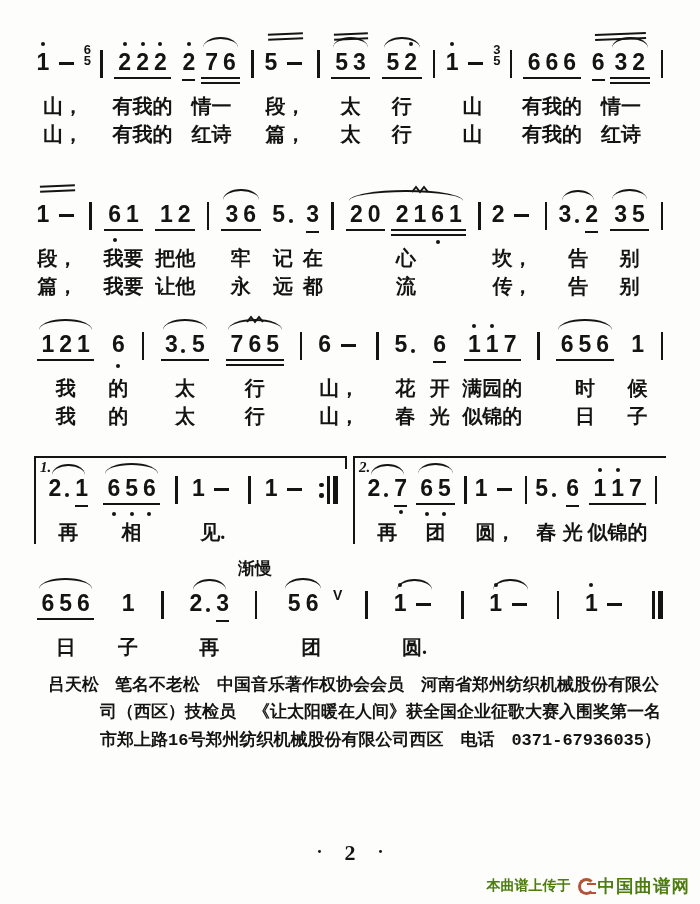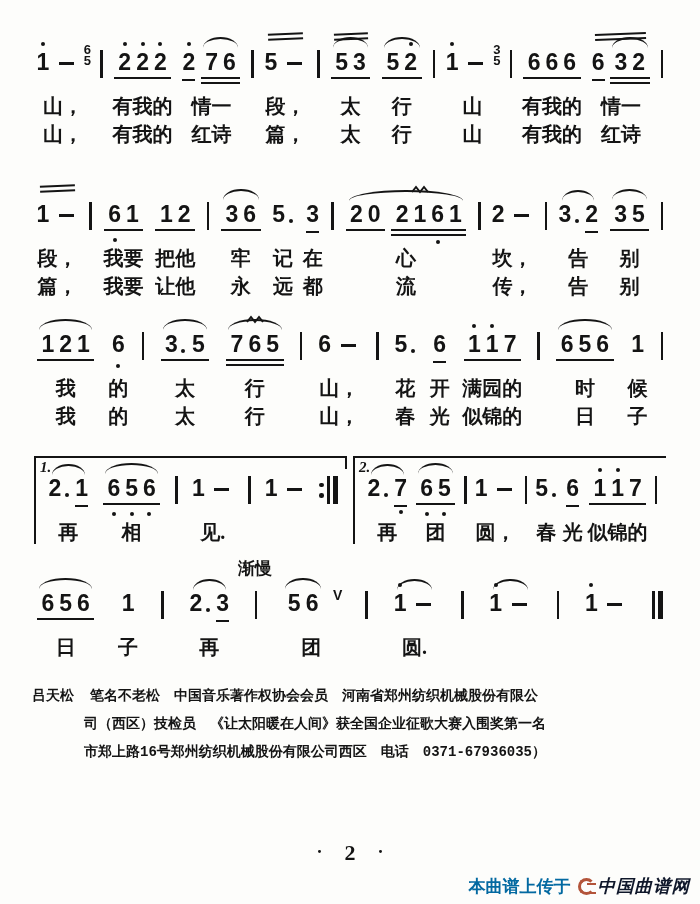--- a/index.html
+++ b/index.html
@@ -51,37 +51,37 @@
   .rdot { width:4.5px; height:4.5px; border-radius:50%; background:#141414; }
   .lyr { font-family:"Liberation Serif", serif; font-weight:700; font-size:20px; line-height:24px;
          white-space:nowrap; text-align:center; min-height:24px; }
   .v1 { margin-top:10px; } .v2 { margin-top:4px; }
   .volta { position:relative; display:flex; flex:1; justify-content:space-between;
            border-top:2.5px solid #141414; border-left:2.5px solid #141414; padding:8px 6px 0 10px; }
   .volta.vfirst { margin-right:6px; }
   .volta.vfirst::after { content:''; position:absolute; right:0; top:-2.5px; height:13px; width:2.5px; background:#141414; }
   .vl { position:absolute; top:1px; left:4px; font:italic 700 15px "Liberation Serif", serif; }
   
-  .footer { margin-top:23px; padding:0 30px 0 32px; font-family:"Liberation Serif", serif;
-            font-weight:700; font-size:14px; line-height:28px; }
+  .footer { margin-top:12px; padding:0 30px 0 48px; font-family:"Liberation Serif", serif;
+            font-weight:700; font-size:17px; line-height:28px; }
   .fline { white-space:nowrap; }
   .fline.cont { padding-left:52px;font-family:Liberation Mono, monospace; }
   .fname { margin-right:16px; }
   
   .pageno { position:absolute; left:0; right:0; bottom:38px; text-align:center;
             font:700 22px "Liberation Serif", serif; }
   .pageno .pndot { font-size:18px; margin:0 22px; vertical-align:2px; }
   .wm { position:absolute; right:10px; bottom:6px; display:flex; align-items:center;
         font-family:"Liberation Sans", sans-serif; }
-  .wmtext { font-size:17px; font-weight:700; color:#0369a1; margin-right:7px; }
+  .wmtext { font-size:14px; font-weight:700; color:#4d7c0f; margin-right:7px; }
   .wmlogo { position:relative; width:17px; height:17px; border:3.2px solid #b3543a; border-radius:50%;
             border-right-color:transparent; display:inline-block; margin-right:3px; }
   .wmlogo::after { content:''; position:absolute; right:-4px; top:2px; width:9px; height:7px;
             border-top:2.2px solid #b3543a; border-bottom:2.2px solid #b3543a; }
-  .wmsite { font-size:17.5px; font-weight:700; font-style:italic; color:#0f172a; letter-spacing:1px;
+  .wmsite { font-size:17.5px; font-weight:700; color:#4d7c0f; letter-spacing:1px;
             font-family:"Liberation Serif", serif; }
 </style>
 </head>
 <body>
 
 <div class="page">
   <div id="score">
       <div class="sys sys1">
         <div class="seg">
           <div class="srow">

